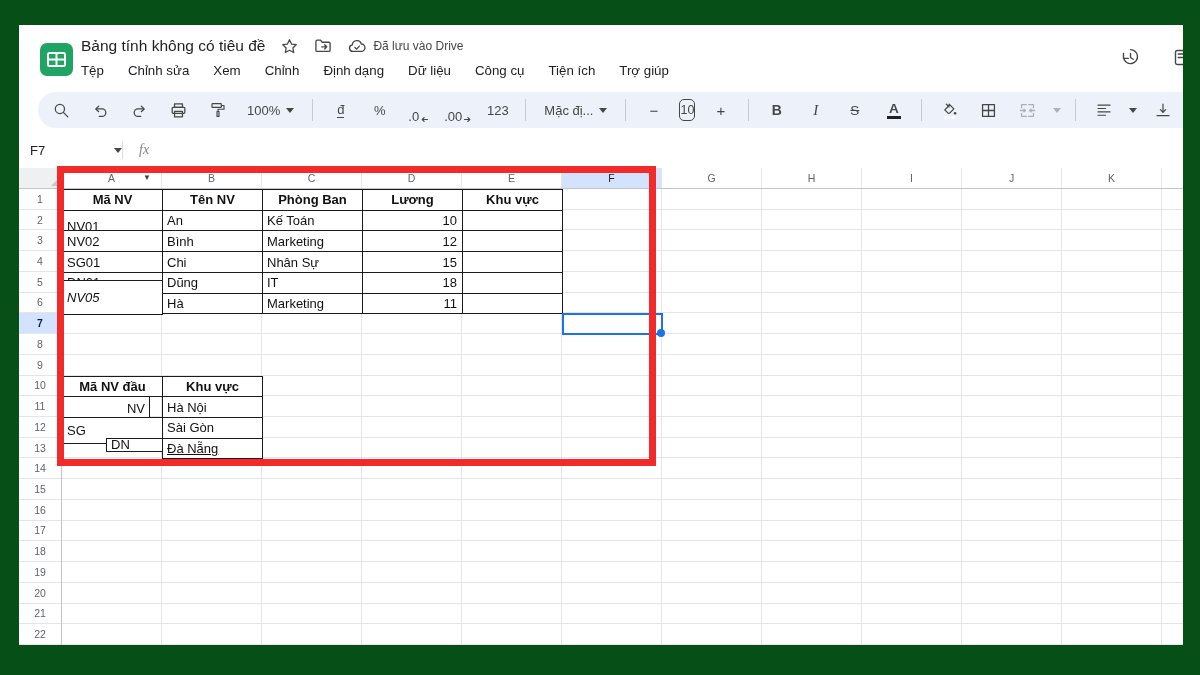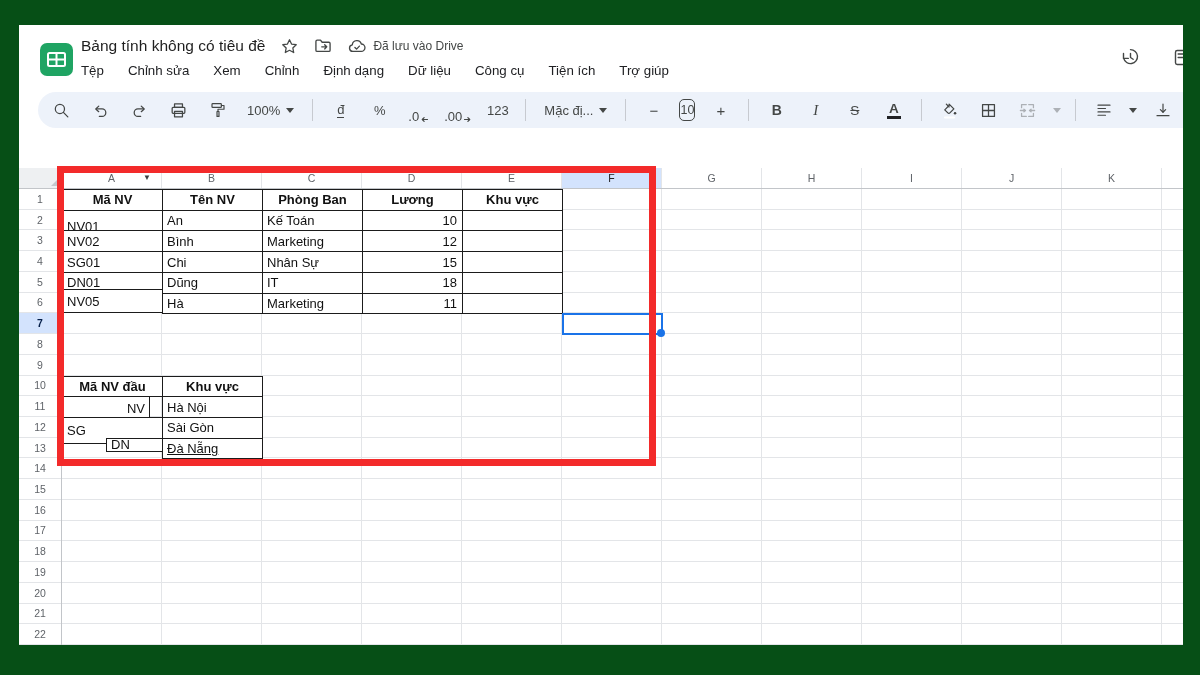--- a/index.html
+++ b/index.html
@@ -285,20 +285,28 @@
     <span class="tbtn">
       <svg width="19" height="19" viewBox="0 0 24 24">
           <path class="st" d="M9.2 14.8l5.6-5.6"></path>
           <path class="st" d="M10.6 17.6l-1.8 1.8a3.6 3.6 0 0 1-5.1-5.1l3-3a3.6 3.6 0 0 1 5.1 0"></path>
           <path class="st" d="M13.4 6.4l1.8-1.8a3.6 3.6 0 0 1 5.1 5.1l-3 3a3.6 3.6 0 0 1-5.1 0"></path>
         </svg>
     </span>
 
   </div>
 
+  <div class="fbar">
+    <div class="namebox">
+      <span class="nb-ref">F7</span>
+      <span class="caret"></span>
+    </div>
+    <span class="fdiv"></span>
+    <span class="fx">fx</span>
+  </div>
 
   <div class="grid">
     <div class="gridlines"></div>
     <div>
         <div class="cell th" style="left: 43px; top: 21px; height: 21.7273px;">
           <span>Mã NV</span>
         </div>
         <div class="cell th" style="left: 143px; top: 21px; height: 21.7273px;">
           <span>Tên NV</span>
         </div>
@@ -364,21 +372,21 @@
         </div>
         <div class="cell" style="left: 243px; top: 103.909px; height: 21.7273px;">
           <span>IT</span>
         </div>
         <div class="cell num" style="left: 343px; top: 103.909px; height: 21.7273px;">
           <span>18</span>
         </div>
         <div class="cell" style="left: 443px; top: 103.909px; height: 21.7273px;">
           <span></span>
         </div>
-        <div class="cell" style="left: 43px; top: 121px; height: 24px;">
+        <div class="cell" style="left: 43px; top: 112px; height: 35px; font-style: italic;">
           <span>NV05</span>
         </div>
         <div class="cell" style="left: 143px; top: 124.636px; height: 21.7273px;">
           <span>Hà</span>
         </div>
         <div class="cell" style="left: 243px; top: 124.636px; height: 21.7273px;">
           <span>Marketing</span>
         </div>
         <div class="cell num" style="left: 343px; top: 124.636px; height: 21.7273px;">
           <span>11</span>

